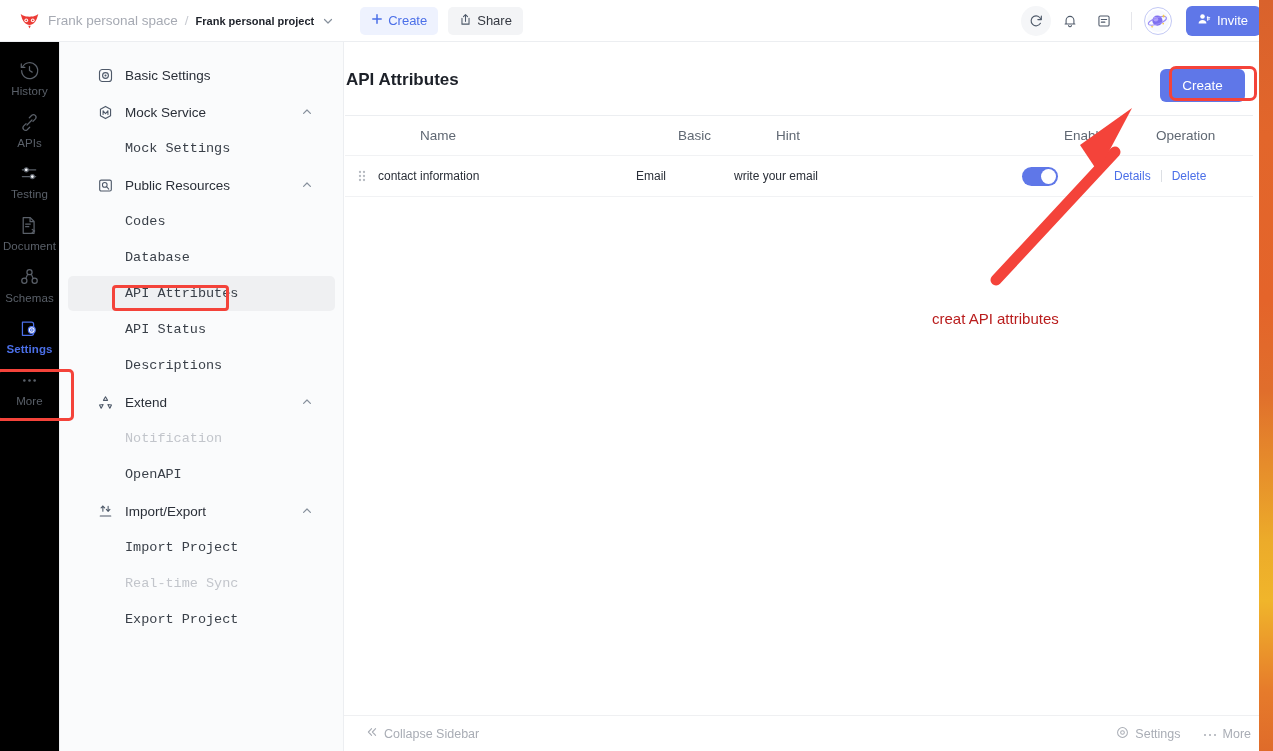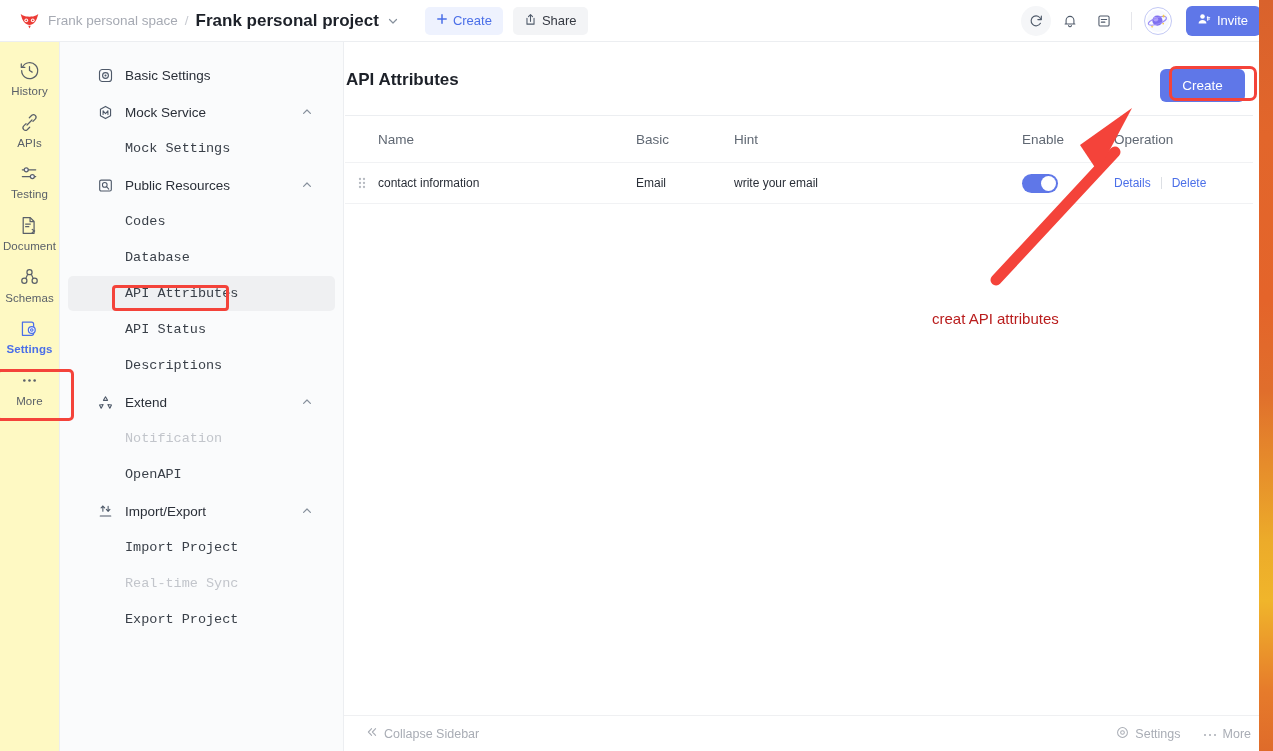--- a/index.html
+++ b/index.html
@@ -15,21 +15,21 @@
   
   .header {
     position: absolute; left: 0; top: 0; width: 1273px; height: 42px;
     background: #ffffff; border-bottom: 1px solid #eceef1;
     display: flex; align-items: center; padding: 0 12px;
   }
   .logo { width: 22px; height: 22px; margin-left: 6px; margin-right: 8px;
           display: flex; align-items: center; justify-content: center; flex: none; }
   .crumb-space { font-size: 13.5px; color: #a6aab3; white-space: nowrap; }
   .crumb-sep { font-size: 13.5px; color: #c7cad1; margin: 0 7px; }
-  .crumb-proj { font-size: 17px; color: #1d2129; font-weight: bold; white-space: nowrap; }
+  .crumb-proj { font-size: 11px; color: #1d2129; font-weight: bold; white-space: nowrap; }
   .crumb-caret { margin-left: 8px; color: #86909c; display: flex; align-items: center; }
   .hdr-btn {
     height: 28px; border-radius: 5px; display: flex; align-items: center;
     gap: 5px; padding: 0 11px; font-size: 13px; cursor: pointer; white-space: nowrap;
   }
   .hdr-create { background: #eef2fe; color: #4b6fe8; margin-left: 26px; }
   .hdr-share  { background: #f3f4f6; color: #353942; margin-left: 10px; }
   .hdr-right { margin-left: auto; display: flex; align-items: center; gap: 4px; }
   .icon-btn {
     width: 30px; height: 30px; border-radius: 50%;
@@ -44,21 +44,21 @@
   }
   .invite-btn {
     margin-left: 10px; height: 30px; background: #5f77e8; color: #fff;
     border-radius: 6px; display: flex; align-items: center; gap: 6px;
     padding: 0 13px 0 11px; font-size: 13px; cursor: pointer; white-space: nowrap;
   }
 
   
   .rail {
     position: absolute; left: 0; top: 42px; width: 60px; height: 709px;
-    background: #fef9c3; border-right: 1px solid #eceef1;
+    background: #000000; border-right: 1px solid #eceef1;
     display: flex; flex-direction: column; align-items: center; padding-top: 10px;
   }
   .rail-item {
     width: 60px; padding: 8px 0 6px; display: flex; flex-direction: column;
     align-items: center; gap: 4px; cursor: pointer; color: #5a6069; position: relative;
   }
   .rail-item .rl { font-size: 11.5px; line-height: 1.1; letter-spacing: .1px; }
   .rail-item.active { color: #4b6fe8; }
   .rail-item.active .rl { color: #4b6fe8; font-weight: bold; }
   .rail-spacer { flex: 1; }
@@ -88,23 +88,23 @@
   .main { position: absolute; left: 344px; top: 42px; width: 929px; height: 709px; background: #fff; }
   .page-title { position: absolute; left: 2px; top: 28px; font-size: 17px; font-weight: bold; color: #1d2129; }
   .create-btn {
     position: absolute; right: 28px; top: 27px; height: 33px; min-width: 85px;
     background: #5f77e8; color: #fff; border-radius: 6px;
     display: flex; align-items: center; justify-content: center;
     font-size: 13.5px; cursor: pointer; padding: 0 18px;
   }
   .table { position: absolute; left: 1px; top: 73px; width: 908px; }
   .thead {
-    display: flex; align-items: center; height: 48px;
+    display: flex; align-items: center; height: 41px;
     border-top: 1px solid #eceef1; border-bottom: 1px solid #f1f2f4;
-    font-size: 13.5px; color: #606873;
+    font-size: 13.5px; color: #606873; padding-left: 42px;
   }
   .tbody-row {
     display: flex; align-items: center; height: 41px;
     border-bottom: 1px solid #f1f2f4; font-size: 12px; color: #2a2f38;
   }
   .c-drag  { width: 33px; display: flex; align-items: center; justify-content: center; color: #b6bac1; cursor: grab; }
   .c-name  { width: 258px; }
   .c-type  { width: 98px; }
   .c-hint  { width: 288px; }
   .c-enable{ width: 92px; }

